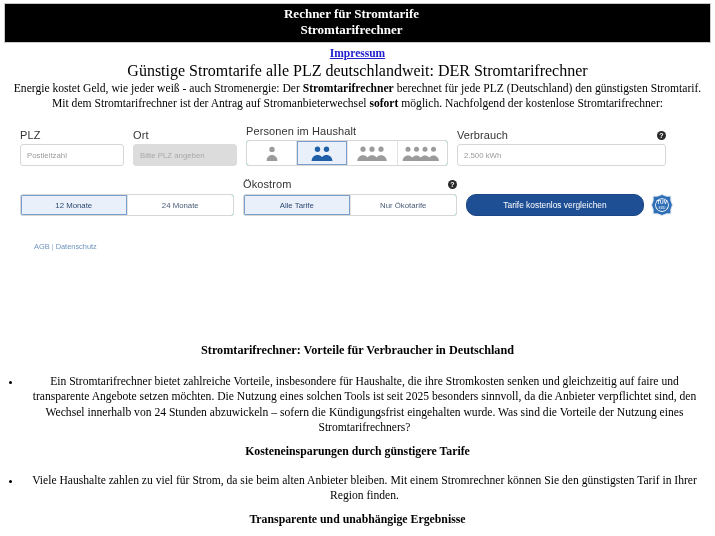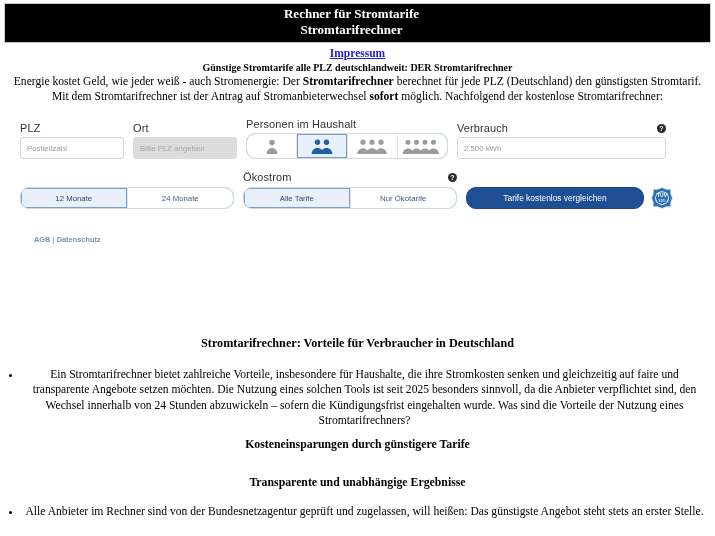--- a/index.html
+++ b/index.html
@@ -40,22 +40,22 @@
     color: #2020cc;
     font-weight: bold;
     text-decoration: underline;
     font-size: 11.5px;
     cursor: pointer;
   }
 
   
   .intro-heading {
     text-align: center;
-    font-weight: bold;
-    font-size: 10px;
+    font-weight: normal;
+    font-size: 16px;
     margin-top: 3px;
   }
   .intro-para {
     text-align: center;
     margin: 2px 8px 0 8px;
     line-height: 1.28;
     font-size: 11.6px;
   }
   .intro-para b { font-weight: bold; }
 
@@ -111,21 +111,21 @@
   .f-personen { width: 202px; }
   .f-verbrauch { width: 209px; }
   .f-laufzeit { width: 214px; }
   .f-oeko { width: 214px; }
   .f-cta { width: 209px; }
 
   
   .seg {
     display: flex;
     border: 1px solid #d7d7d7;
-    border-radius: 9px;
+    border-radius: 3px;
     overflow: hidden;
     background: #14b8a6;
     height: 22px;
   }
   .seg-btn {
     flex: 1 1 0;
     display: flex;
     align-items: center;
     justify-content: center;
     font-family: "Liberation Sans", "DejaVu Sans", sans-serif;
@@ -180,21 +180,20 @@
     justify-content: center;
   }
   .tuv-seal { width: 22px; height: 22px; flex: 0 0 auto; }
 
   
   .widget-footer {
     margin: 26px 0 0 14px;
     font-family: "Liberation Sans", "DejaVu Sans", sans-serif;
     font-size: 7.4px;
     color: #6f94bb;
-    font-weight: bold;
   }
   .widget-footer a { color: #6f94bb; text-decoration: none; cursor: pointer; }
   .widget-footer .sep { color: #9bb4cf; }
 
   
   .article { margin-top: 92px; }
   .art-h2 {
     text-align: center;
     font-weight: bold;
     font-size: 12.2px;
@@ -356,20 +355,25 @@
 
   <ul class="art-list">
     <li>
       <p>Ein Stromtarifrechner bietet zahlreiche Vorteile, insbesondere für Haushalte, die ihre Stromkosten senken und gleichzeitig auf faire und transparente Angebote setzen möchten. Die Nutzung eines solchen Tools ist seit 2025 besonders sinnvoll, da die Anbieter verpflichtet sind, den Wechsel innerhalb von 24 Stunden abzuwickeln – sofern die Kündigungsfrist eingehalten wurde. Was sind die Vorteile der Nutzung eines Stromtarifrechners?</p>
     </li>
   </ul>
 
   <div class="spacer-8"></div>
   <div class="art-h3">Kosteneinsparungen durch günstigere Tarife</div>
   <div class="spacer-14"></div>
+  <ul class="art-list">
+    <li>
+      <p>Viele Haushalte zahlen zu viel für Strom, da sie beim alten Anbieter bleiben. Mit einem Stromrechner können Sie den günstigsten Tarif in Ihrer Region finden.</p>
+    </li>
+  </ul>
 
   <div class="spacer-8"></div>
   <div class="art-h3">Transparente und unabhängige Ergebnisse</div>
   <div class="spacer-14"></div>
   <ul class="art-list">
     <li>
       <p>Alle Anbieter im Rechner sind von der Bundesnetzagentur geprüft und zugelassen, will heißen: Das günstigste Angebot steht stets an erster Stelle.</p>
     </li>
   </ul>
 

